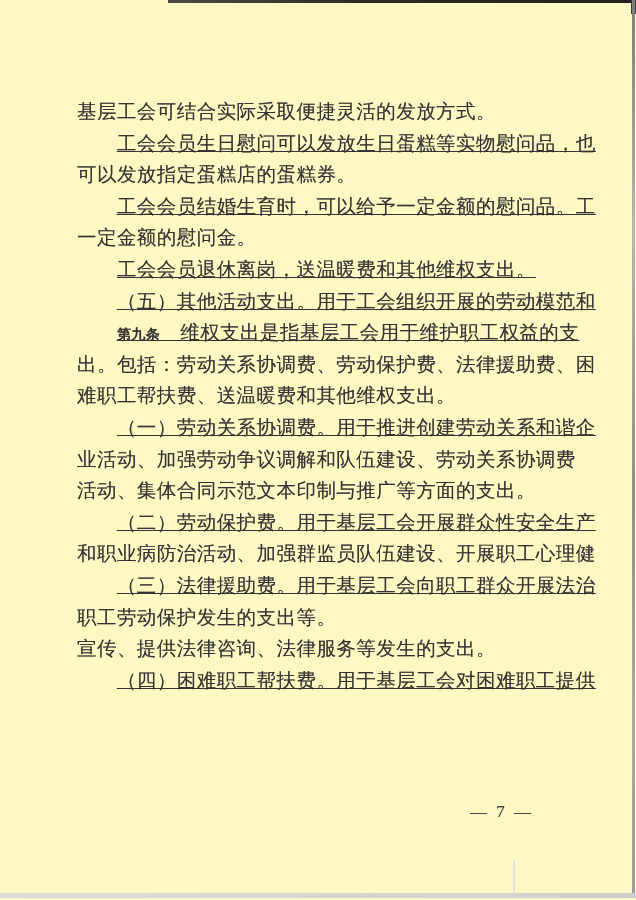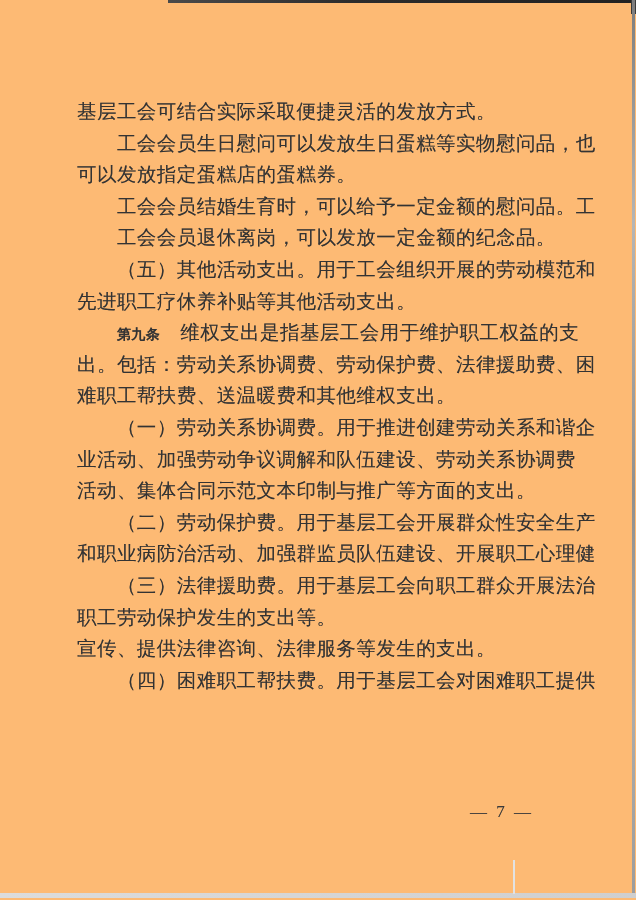--- a/index.html
+++ b/index.html
@@ -4,21 +4,21 @@
 <style>
   html, body {
     margin: 0;
     padding: 0;
     background: #ffffff;
   }
   .page {
     position: relative;
     width: 636px;
     height: 900px;
-    background: #fdba74;
+    background: #fef9c3;
     overflow: hidden;
     font-family: "Liberation Serif", "DejaVu Serif", serif;
   }
   
   .edge { position: absolute; }
   .edge-top {
     left: 168px; top: 0; width: 468px; height: 3px;
     background: linear-gradient(to right, #4a4a4a, #2c2c2c 40%, #222222);
   }
   .edge-top-corner {
@@ -48,20 +48,21 @@
   .line {
     height: 31.6px;
     line-height: 31.6px;
     font-size: 19.5px;
     letter-spacing: 0.45px;
     white-space: pre;
     text-shadow: 0 0 0.5px rgba(70,70,70,0.55);
   }
   .line.indent {
     text-indent: 39.9px;
+    text-decoration: underline;
   }
   .line b {
     font-weight: bold;
     font-family: "Liberation Sans", "DejaVu Sans", sans-serif;
     font-size: 14px;
   }
   .page-number {
     position: absolute;
     left: 470px;
     top: 798px;
@@ -82,23 +83,23 @@
   <div class="edge edge-top-corner"></div>
   <div class="edge edge-right"></div>
   <div class="edge edge-bottom"></div>
   <div class="edge scan-streak"></div>
 
   <div class="text-block" id="text-block">
       <div class="line">基层工会可结合实际采取便捷灵活的发放方式。</div>
       <div class="line indent">工会会员生日慰问可以发放生日蛋糕等实物慰问品，也</div>
       <div class="line">可以发放指定蛋糕店的蛋糕券。</div>
       <div class="line indent">工会会员结婚生育时，可以给予一定金额的慰问品。工</div>
-      <div class="line indent">工会会员退休离岗，可以发放一定金额的纪念品。</div>
+      <div class="line">一定金额的慰问金。</div>
+      <div class="line indent">工会会员退休离岗，送温暖费和其他维权支出。</div>
       <div class="line indent">（五）其他活动支出。用于工会组织开展的劳动模范和</div>
-      <div class="line">先进职工疗休养补贴等其他活动支出。</div>
       <div class="line indent"><b>第九条</b><span>　维权支出是指基层工会用于维护职工权益的支</span></div>
       <div class="line">出。包括：劳动关系协调费、劳动保护费、法律援助费、困</div>
       <div class="line">难职工帮扶费、送温暖费和其他维权支出。</div>
       <div class="line indent">（一）劳动关系协调费。用于推进创建劳动关系和谐企</div>
       <div class="line">业活动、加强劳动争议调解和队伍建设、劳动关系协调费</div>
       <div class="line">活动、集体合同示范文本印制与推广等方面的支出。</div>
       <div class="line indent">（二）劳动保护费。用于基层工会开展群众性安全生产</div>
       <div class="line">和职业病防治活动、加强群监员队伍建设、开展职工心理健</div>
       <div class="line indent">（三）法律援助费。用于基层工会向职工群众开展法治</div>
       <div class="line">职工劳动保护发生的支出等。</div>

